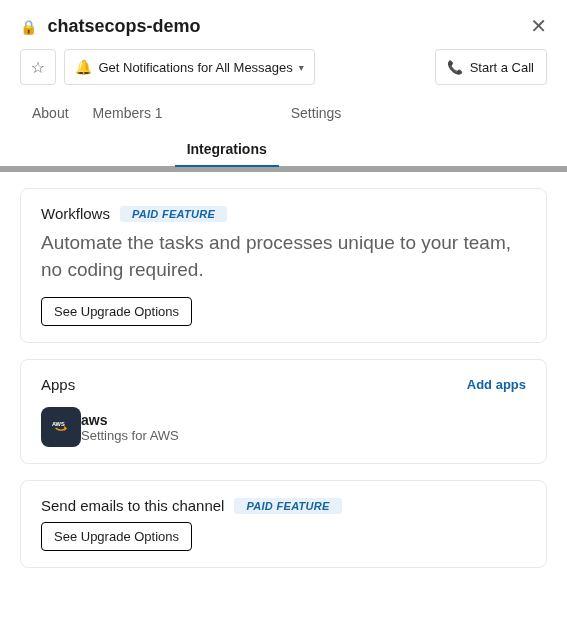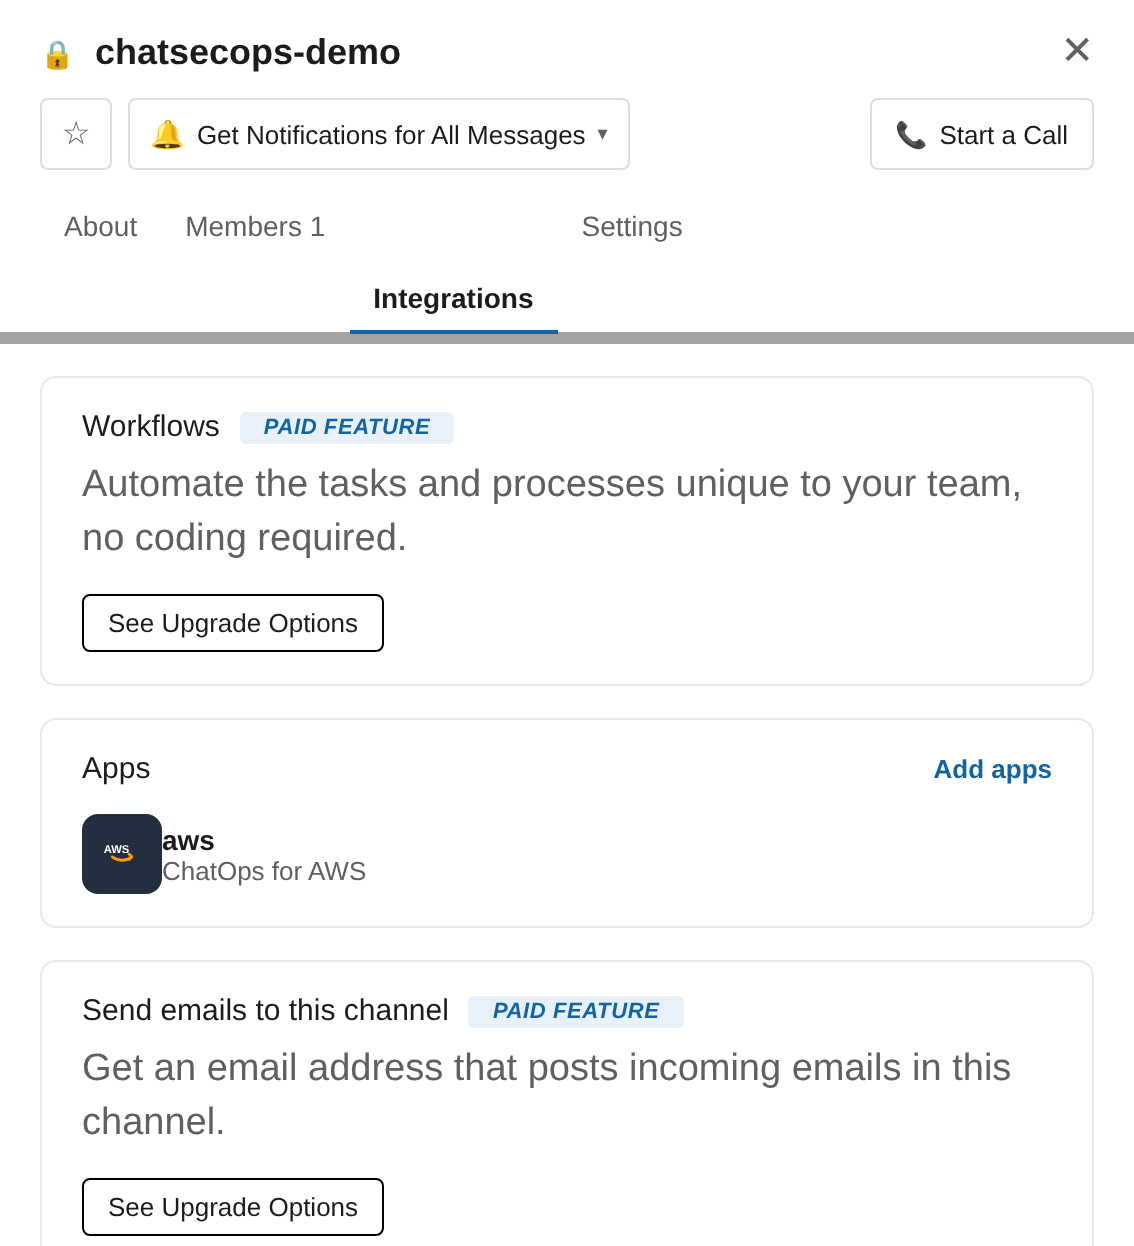--- a/index.html
+++ b/index.html
@@ -308,28 +308,27 @@
             <rect width="40" height="40" fill="#232f3e" rx="8"></rect>
 
             <path d="M13 22 Q20 27 27 22" stroke="#ff9900" stroke-width="2" fill="none" stroke-linecap="round"></path>
             <path d="M25 20 L27 22 L25 24" stroke="#ff9900" stroke-width="2" fill="none" stroke-linecap="round" stroke-linejoin="round"></path>
 
             <text x="7" y="19" font-family="Arial" font-size="8" font-weight="bold" fill="white">AWS</text>
           </svg>
         </div>
         <div class="app-info">
           <span class="app-name">aws</span>
-          <span class="app-subtitle">ChatOps for AWS</span>
+          <span class="app-subtitle">Settings for AWS</span>
         </div>
       </div>
     </div>
 
     <div class="card">
       <div class="card-header">
         <span class="card-title">Send emails to this channel</span>
         <span class="paid-badge">PAID FEATURE</span>
       </div>
-      <p class="card-description">Get an email address that posts incoming emails in this channel.</p>
       <button class="upgrade-btn">See Upgrade Options</button>
     </div>
 
   </div>
 </div>
 
 </body></html>

